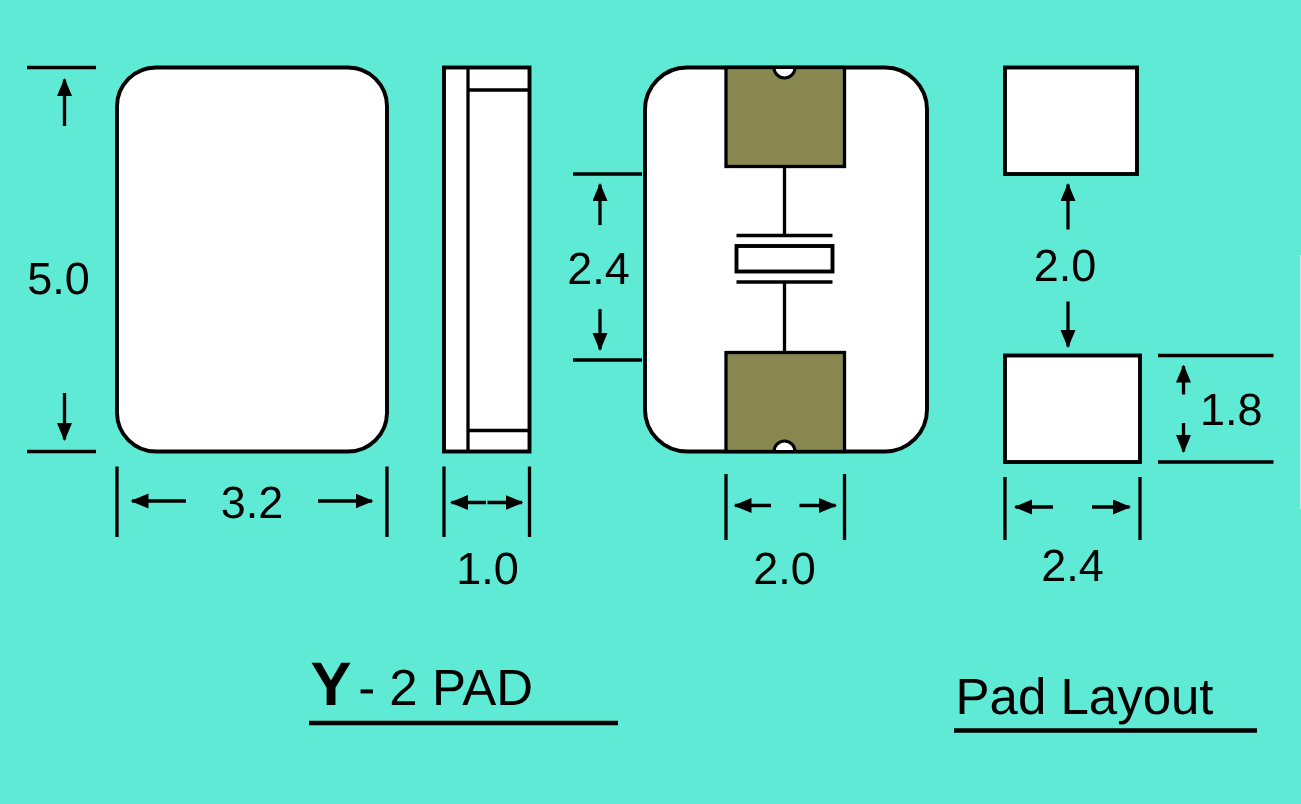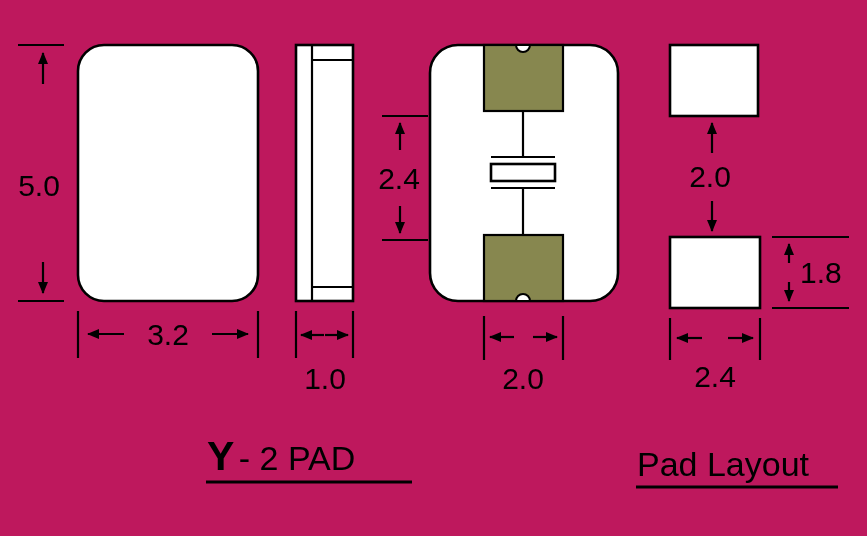--- a/index.html
+++ b/index.html
@@ -1,17 +1,17 @@
 <!DOCTYPE html>
 <html><head>
 <meta charset="utf-8">
 <style>
   html,body{margin:0;padding:0;background:#ffffff;}
   .stage{
-    position:relative;width:867px;height:536px;background:#be185d;
+    position:relative;width:867px;height:536px;background:#5eead4;
     font-family:"Liberation Sans","DejaVu Sans",sans-serif;overflow:hidden;
   }
   svg{display:block;}
   text{font-family:"Liberation Sans","DejaVu Sans",sans-serif;fill:#000000;}
   .dim{font-size:30px;}
   .title-main{font-size:34px;}
   .title-prefix{font-size:41px;font-weight:bold;}
   .ln{stroke:#000000;stroke-width:2.2;fill:none;}
   .shape{fill:#ffffff;stroke:#000000;stroke-width:2.6;}
   .pad{stroke:#000000;stroke-width:2.2;}

